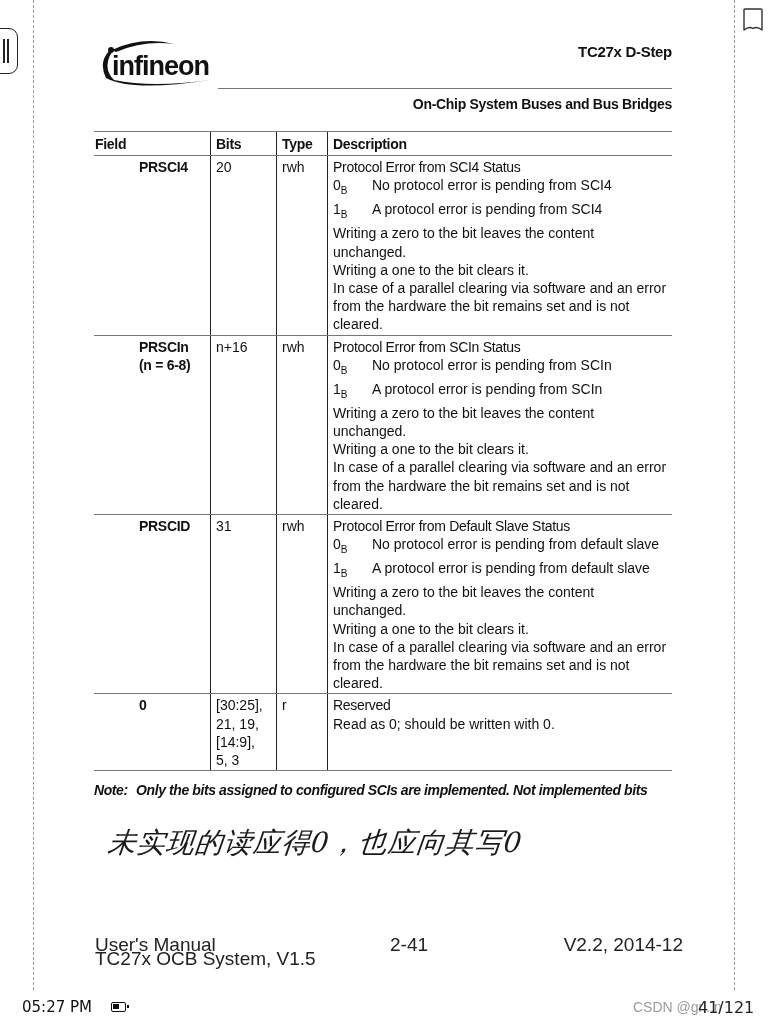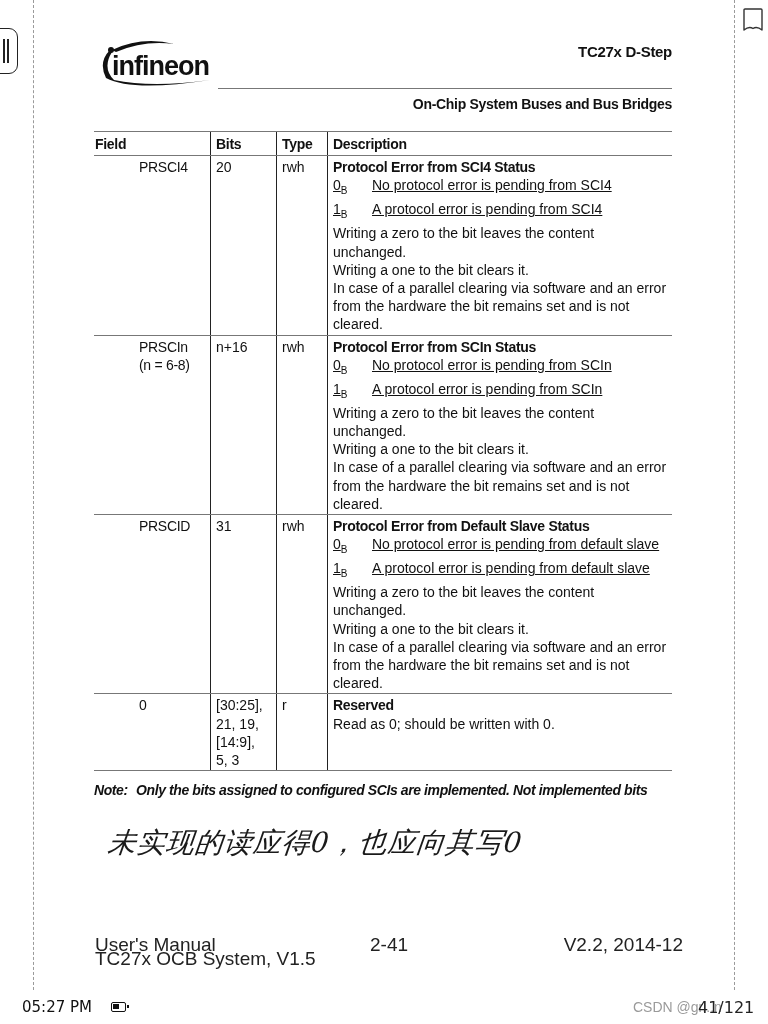--- a/index.html
+++ b/index.html
@@ -38,43 +38,43 @@
     border-collapse: collapse; font-size: 14px; line-height: 18.2px;
   }
   table.reg th, table.reg td {
     vertical-align: top; text-align: left; padding: 2px 5px 1px 5px;
     border-top: 1px solid #777; border-bottom: 1px solid #777;
   }
   table.reg th { font-weight: bold; letter-spacing: -0.3px; padding-top: 3px; padding-bottom: 2px; }
   table.reg th + th, table.reg td + td { border-left: 1.5px solid #222; }
   table.reg th:first-child, table.reg td:first-child { padding-left: 1px; margin-top: 29px; }
   .c-field { width: 110px; } .c-bits { width: 55px; } .c-type { width: 40px; }
-  .field-name { font-weight: normal; letter-spacing: -0.3px; padding-left: 44px; }
-  .desc-title { font-weight: bold; letter-spacing: -0.3px; }
-  .val-row { display: flex; text-decoration: underline; }
+  .field-name { font-weight: bold; letter-spacing: -0.3px; padding-left: 44px; }
+  .desc-title { font-weight: normal; letter-spacing: -0.3px; }
+  .val-row { display: flex; }
   .val-key { width: 39px; flex: none; }
   .val-key sub { font-size: 10px; }
   .val-text { flex: 1; }
   .desc-line { display: block; }
 
   .note {
     position: absolute; left: 94px; top: 781px; width: 590px; font-size: 14px; line-height: 18px;
     font-style: italic; font-weight: bold; letter-spacing: -0.4px;
   }
   .note-label { display: inline-block; width: 42px; }
   .note-line2 { padding-left: 42px; display: block; }
 
   .handwriting {
     position: absolute; left: 108px; top: 824px; font-size: 28px; font-family: "DejaVu Serif", serif;
     font-style: italic; color: #1a1a1a; letter-spacing: 1px; transform: skewX(-6deg);
   }
 
   .footer { position: absolute; top: 938px; font-size: 19px; line-height: 14px; color: #222; }
   .footer-left { left: 95px; }
-  .footer-center { left: 370px; }
+  .footer-center { left: 390px; }
   .footer-right { right: 85px; }
 
   .status-time { position: absolute; left: 22px; top: 998px; font-size: 15px; color: #111; font-family: "DejaVu Sans", sans-serif; }
   .battery {
     position: absolute; left: 111px; top: 1002px; width: 15px; height: 10px; border: 1.5px solid #111;
     border-radius: 2px; box-sizing: border-box;
   }
   .battery::before { content: ""; position: absolute; left: 1px; top: 1px; width: 6px; height: 5px; background: #111; }
   .battery::after { content: ""; position: absolute; right: -4px; top: 2px; width: 2px; height: 3px; background: #111; }
   .watermark { position: absolute; left: 633px; top: 999px; font-size: 14px; color: #9a9a9a; }

